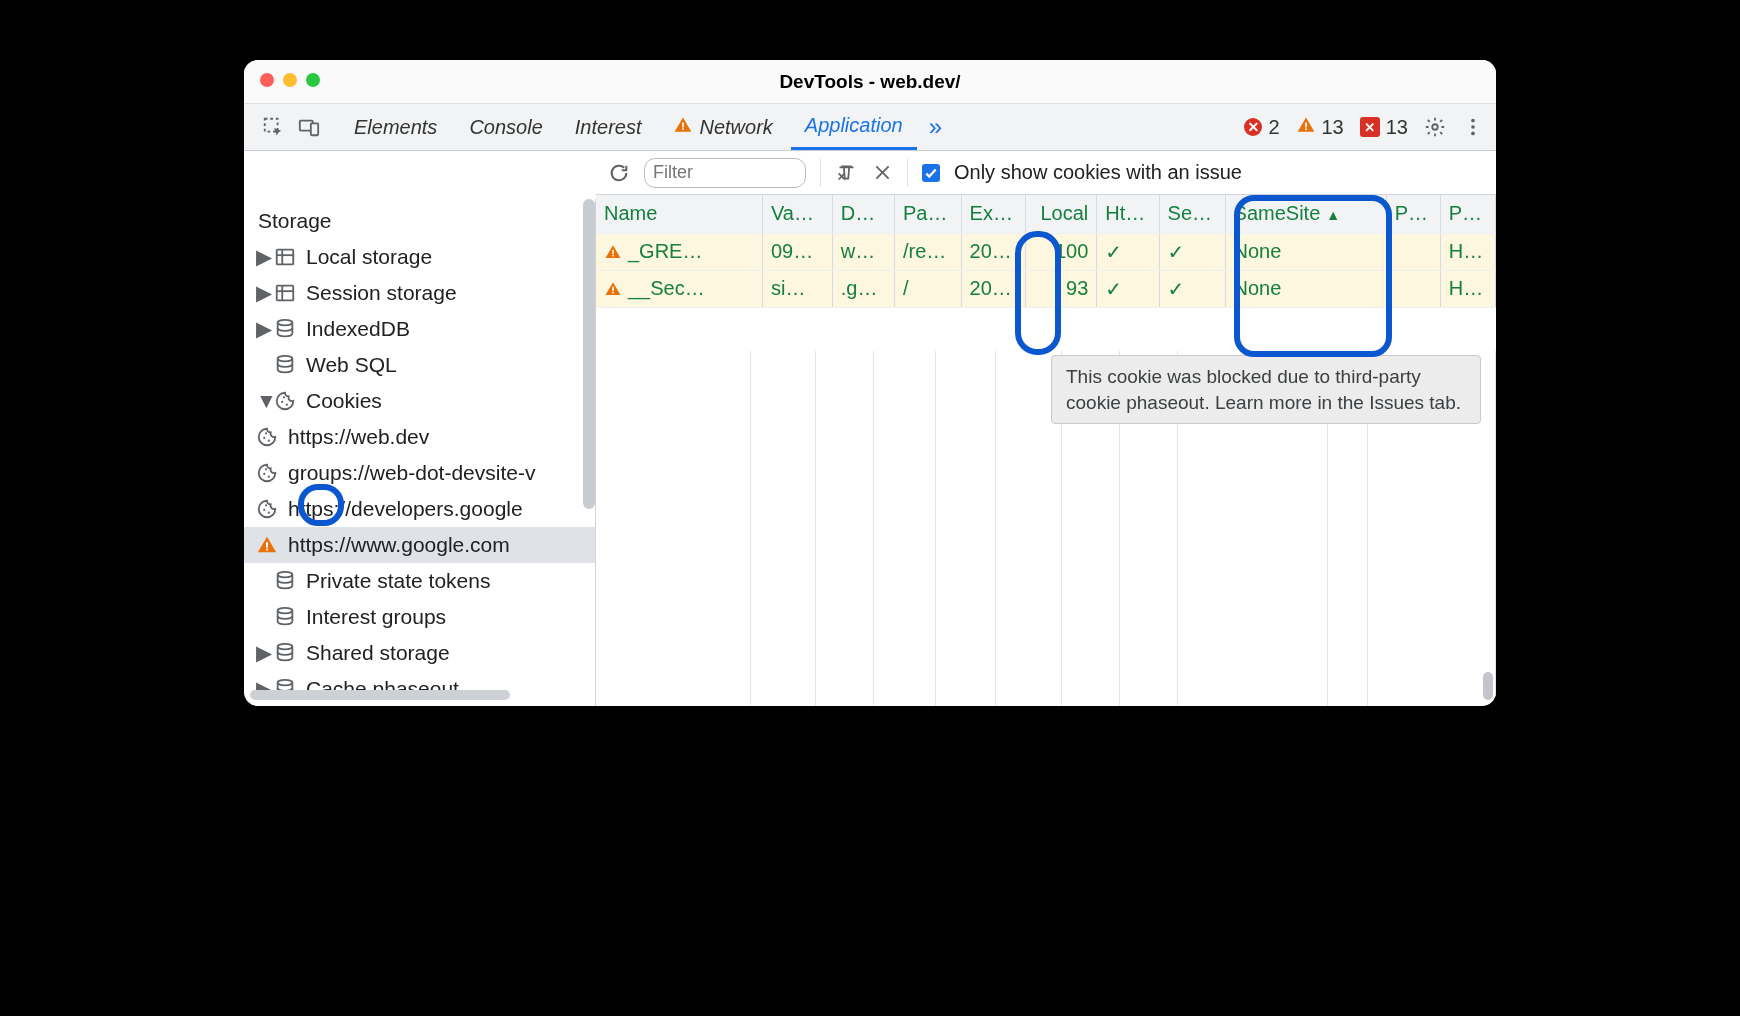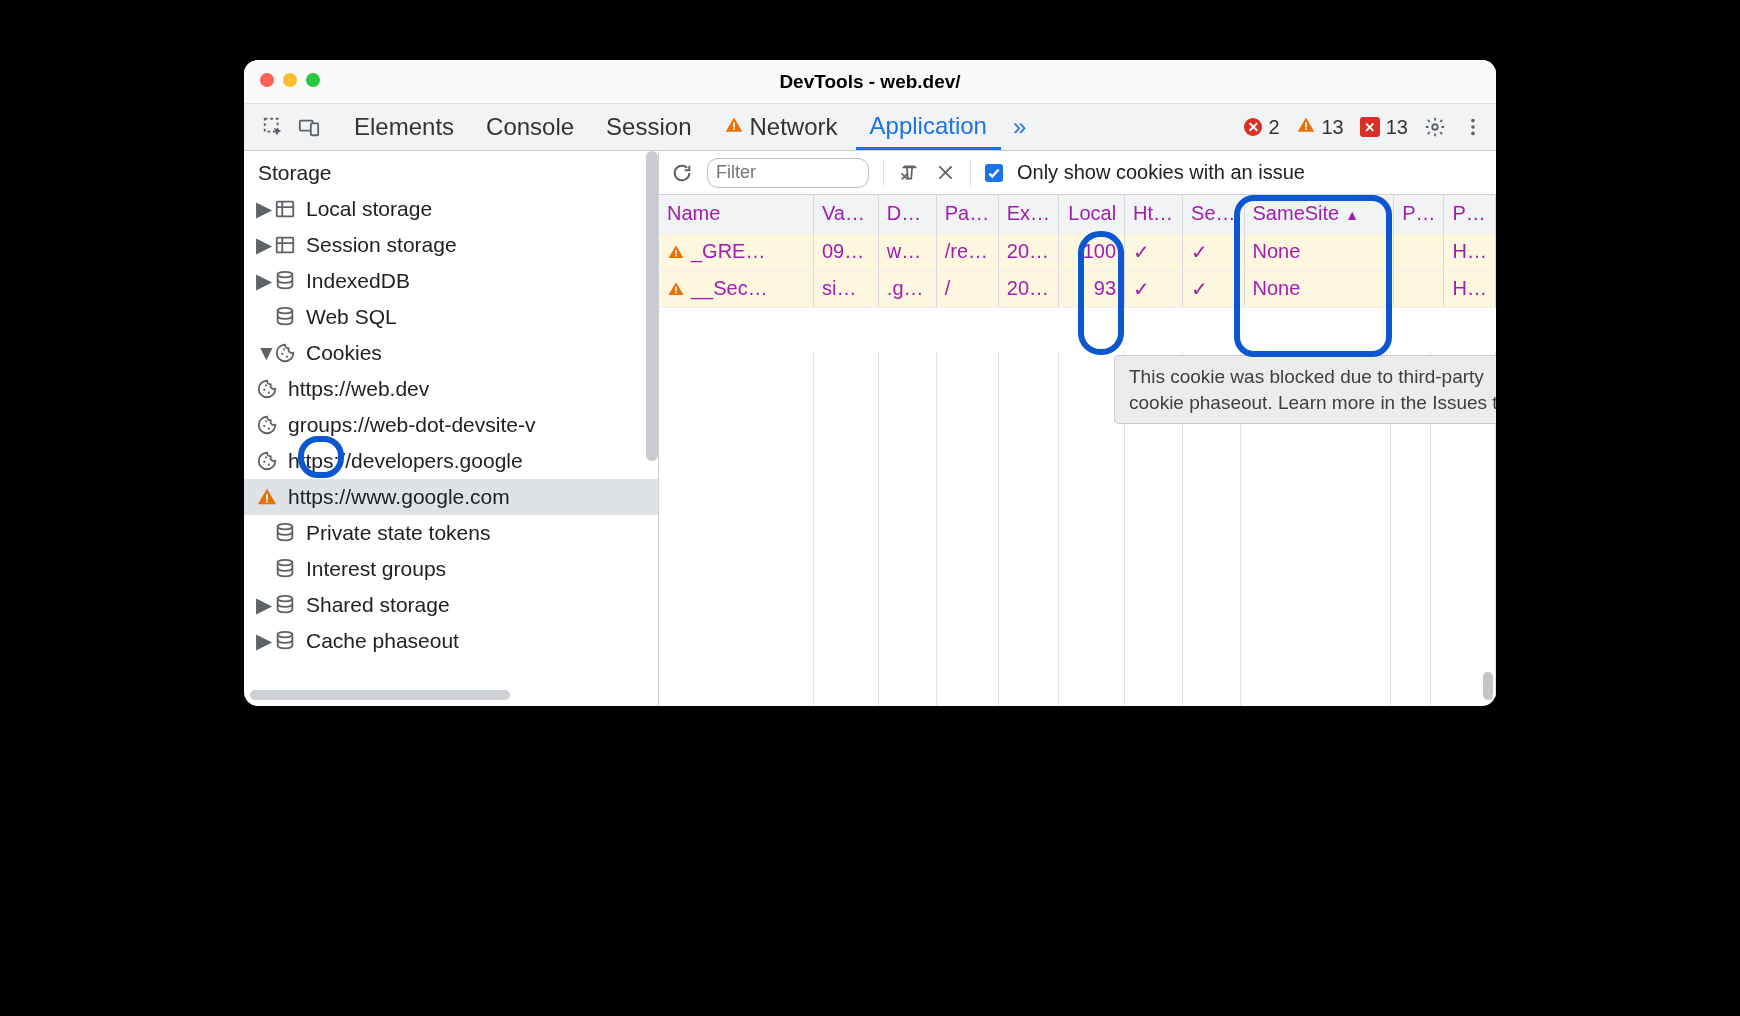--- a/index.html
+++ b/index.html
@@ -43,32 +43,32 @@
       align-items: center;
       background:#f1f3f4;
       border-bottom:1px solid #c9ccd1;
       padding: 0 8px;
       gap: 2px;
     }
     .tabstrip .left-icons { display:flex; gap:14px; padding:0 10px; }
     .icn { width:22px; height:22px; display:inline-flex; align-items:center; justify-content:center; color:#5f6368; }
     .icn svg { width:22px; height:22px; }
     .tabs { display:flex; align-items:center; gap:4px; margin-left:8px; }
-    .tab { padding:0 14px; height:46px; display:flex; align-items:center; gap:6px; color:#333; font-size:24px; cursor:default; }
+    .tab { padding:0 14px; height:46px; display:flex; align-items:center; gap:6px; color:#333; font-size:20px; cursor:default;font-style:italic; }
     .tab.active { color:#1a73e8; border-bottom:3px solid #1a73e8; }
     .more-tabs { color:#1a73e8; font-size:24px; padding:0 8px; }
     .spacer { flex:1; }
     .status-right { display:flex; align-items:center; gap:16px; padding-right:4px; }
     .badge-group { display:flex; align-items:center; gap:6px; font-size:20px; color:#333; }
     .dot-red { width:18px;height:18px;border-radius:50%;background:#d93025;color:#fff;display:inline-flex;align-items:center;justify-content:center;font-size:14px;font-weight:bold;}
     .sq-red { width:20px;height:20px;border-radius:3px;background:#d93025;color:#fff;display:inline-flex;align-items:center;justify-content:center;font-size:13px;font-weight:bold;}
     .tri-wrap svg{width:20px;height:20px;}
     
     .body { display:flex; height: 555px; }
-    .sidebar { width:415px; border-right:1px solid #d0d3d7; position:relative; overflow:hidden; }
+    .sidebar { width:352px; border-right:1px solid #d0d3d7; position:relative; overflow:hidden;margin-top:48px; }
     .sidebar-scroll { height:100%; overflow:hidden; }
     .side-section { padding:4px 0 14px 0; }
     .side-h { padding:6px 14px 6px 14px; font-size:21px; color:#202124; }
     .tree-row { display:flex; align-items:center; height:36px; font-size:21px; color:#202124; padding-left:12px; cursor:default; white-space:nowrap; overflow:hidden; text-overflow:ellipsis; }
     .tree-row .chev { width:14px; display:inline-block; color:#5f6368; margin-right:4px;}
     .tree-row .rowicon { margin-right:10px; display:inline-flex; }
     .tree-row .rowicon svg { width:22px; height:22px; }
     .tree-row.child { }
     .tree-row.selected { background:#dfe3e8; }
     .sideScroll { position:absolute; right:0; top:0; width:12px; height:310px; background:#c8cbd0; border-radius:6px;}
@@ -83,21 +83,21 @@
     .toolbar { height:44px; display:flex; align-items:center; gap:14px; padding:0 12px; border-bottom:1px solid #d0d3d7; }
     .refresh-btn svg{width:22px;height:22px;color:#5f6368;}
     .filter-input { width:162px; height:30px; border:1px solid #b9bcc2; border-radius:11px; font-size:18px; color:#666; padding:0 8px; }
     .vline{ width:1px; height:28px; background:#dcdfe3;}
     .toolbar .cls svg{width:21px;height:21px;color:#5f6368;}
     .chk { width:18px;height:18px;border-radius:3px;background:#1a73e8;display:inline-flex;align-items:center;justify-content:center;}
     .chk svg{width:14px;height:14px;color:#fff;}
     .chk-label { font-size:20px; color:#202124; }
     
     .table-wrap { flex:1; position:relative; overflow:hidden; }
-    table.grid { border-collapse:collapse; width:100%; font-size:20px; color:#a21caf;}
+    table.grid { border-collapse:collapse; width:100%; font-size:20px; color:#15803d;}
     .grid th, .grid td { border-right:1px solid #d7dade; border-bottom:1px solid #edeff2; padding:5px 8px; text-align:left; white-space:nowrap; overflow:hidden; text-overflow:ellipsis; height:37px;}
     .grid th { background:#f1f3f4; font-weight:400; position:sticky; top:0; height:38px;}
     .grid tbody tr { background:#fdf7df; }
     col.c-name { width:155px;} col.c-va{width:65px;} col.c-do{width:58px;} col.c-pa{width:62px;}
     col.c-ex{width:60px;} col.c-sz{width:66px;} col.c-ht{width:58px;} col.c-se{width:58px;}
     col.c-ss{width:150px;} col.c-p1{width:40px;} col.c-p2{width:50px;}
     .grid td.c-sz, .grid th.c-sz { text-align:right; }
     .warn-ico { display:inline-flex; margin-right:6px; vertical-align:-3px;}
     .warn-ico svg{width:18px;height:18px;}
     .sort-ind { margin-left:6px; font-size:14px;}
@@ -138,21 +138,21 @@
       </span>
     </div>
     <div class="tabs">
       <div class="tab">
           <span>Elements</span>
         </div>
       <div class="tab">
           <span>Console</span>
         </div>
       <div class="tab">
-          <span>Session</span>
+          <span>Interest</span>
         </div>
       <div class="tab">
         <span class="tri-wrap"><svg viewBox="0 0 24 24">
               <path d="M12 3 L22 20 H2 Z" fill="#e8710a"></path>
               <rect x="11" y="9" width="2" height="6" fill="#fff"></rect>
               <rect x="11" y="16" width="2" height="2" fill="#fff"></rect>
             </svg></span>
         <span>Network</span>
       </div>
       <div class="tab active">

